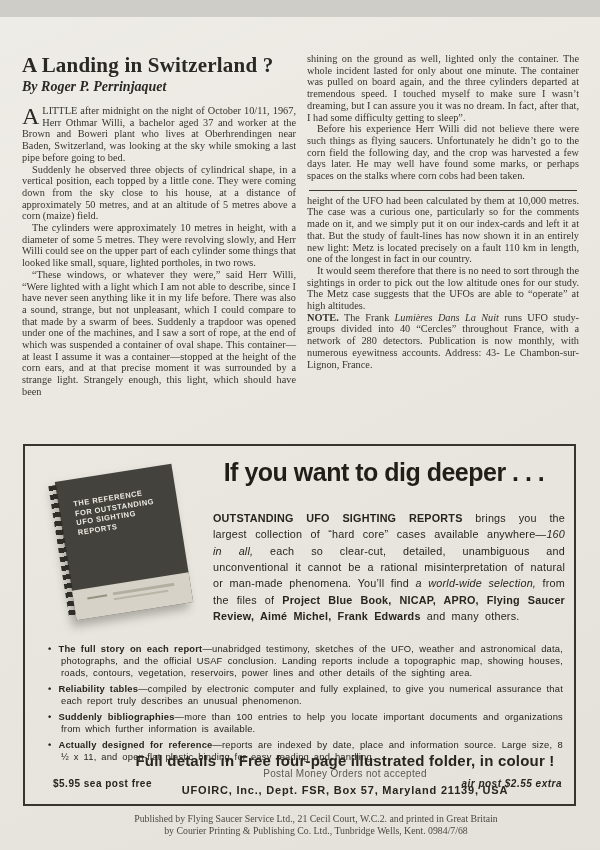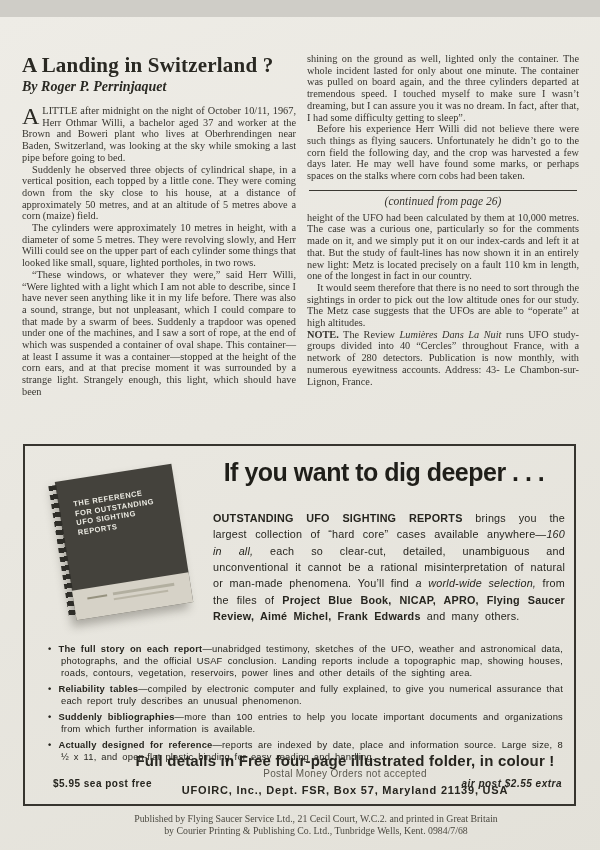--- a/index.html
+++ b/index.html
@@ -125,24 +125,23 @@
     <p class="body"><span class="dropcap">A</span><span>LITTLE after midnight on the night of October 10/11, 1967, Herr Othmar Willi, a bachelor aged 37 and worker at the Brown and Boweri plant who lives at Oberhrendingen near Baden, Switzerland, was looking at the sky while smoking a last pipe before going to bed.</span></p>
     <p class="body indent">Suddenly he observed three objects of cylindrical shape, in a vertical position, each topped by a little cone. They were coming down from the sky close to his house, at a distance of approximately 50 metres, and at an altitude of 5 metres above a corn (maize) field.</p>
     <p class="body indent">The cylinders were approximately 10 metres in height, with a diameter of some 5 metres. They were revolving slowly, and Herr Willi could see on the upper part of each cylinder some things that looked like small, square, lighted portholes, in two rows.</p>
     <p class="body indent">“These windows, or whatever they were,” said Herr Willi, “Were lighted with a light which I am not able to describe, since I have never seen anything like it in my life before. There was also a sound, strange, but not unpleasant, which I could compare to that made by a swarm of bees. Suddenly a trapdoor was opened under one of the machines, and I saw a sort of rope, at the end of which was suspended a container of oval shape. This container—at least I assume it was a container—stopped at the height of the corn ears, and at that precise moment it was surrounded by a strange light. Strangely enough, this light, which should have been</p>
   </div>
 
   <div class="col col-right">
     <p class="body">shining on the ground as well, lighted only the container. The whole incident lasted for only about one minute. The container was pulled on board again, and the three cylinders departed at tremendous speed. I touched myself to make sure I wasn’t dreaming, but I can assure you it was no dream. In fact, after that, I had some difficulty getting to sleep”.</p>
     <p class="body indent">Before his experience Herr Willi did not believe there were such things as flying saucers. Unfortunately he didn’t go to the corn field the following day, and the crop was harvested a few days later. He may well have found some marks, or perhaps spaces on the stalks where corn cobs had been taken.</p>
     <div class="rule"></div>
-    <p class="continued">(continued from page 26)</p>
     <p class="body">height of the UFO had been calculated by them at 10,000 metres. The case was a curious one, particularly so for the comments made on it, and we simply put it on our index-cards and left it at that. But the study of fault-lines has now shown it in an entirely new light: Metz is located precisely on a fault 110 km in length, one of the longest in fact in our country.</p>
     <p class="body indent">It would seem therefore that there is no need to sort through the sightings in order to pick out the low altitude ones for our study. The Metz case suggests that the UFOs are able to “operate” at high altitudes.</p>
-    <p class="body"><span class="note-label">NOTE.</span><span> The Review </span><span class="note-italic">Lumières Dans La Nuit</span><span> runs UFO study-groups divided into 40 “Cercles” throughout France, with a network of 280 detectors. Publication is now monthly, with numerous eyewitness accounts. Address: 43- Le Chambon-sur-Lignon, France.</span></p>
+    <p class="body"><span class="note-label">NOTE.</span><span> The Frank </span><span class="note-italic">Lumières Dans La Nuit</span><span> runs UFO study-groups divided into 40 “Cercles” throughout France, with a network of 280 detectors. Publication is now monthly, with numerous eyewitness accounts. Address: 43- Le Chambon-sur-Lignon, France.</span></p>
   </div>
 
   <div class="ad">
 
     <div class="book-wrap">
       <div class="book">
         <div class="book-spiral"></div>
         <div class="book-title">
           <div>THE REFERENCE</div>
           <div>FOR OUTSTANDING</div>

